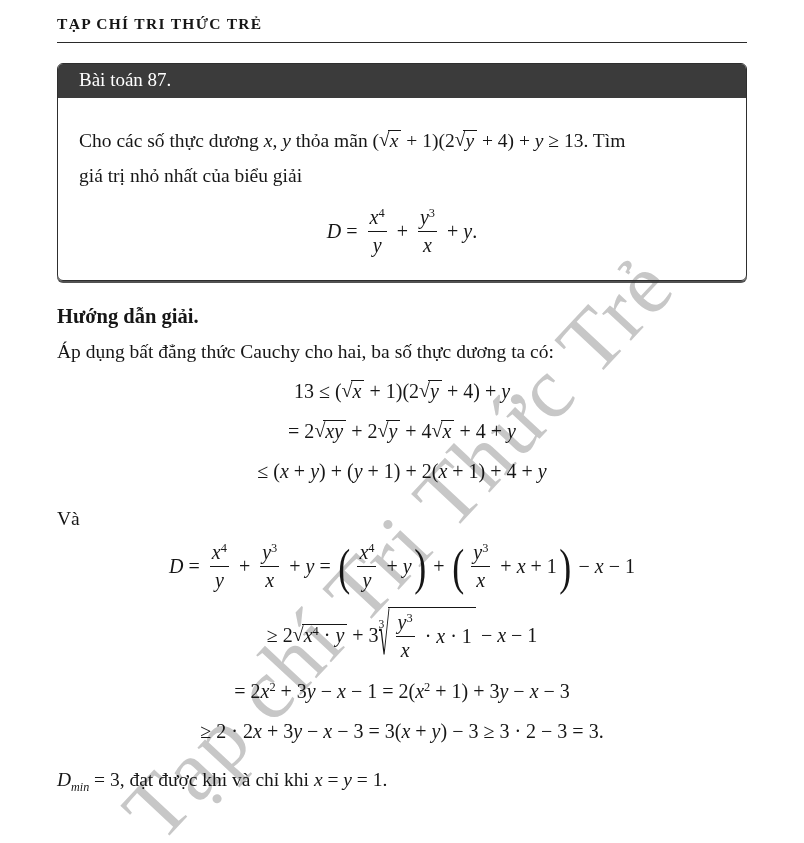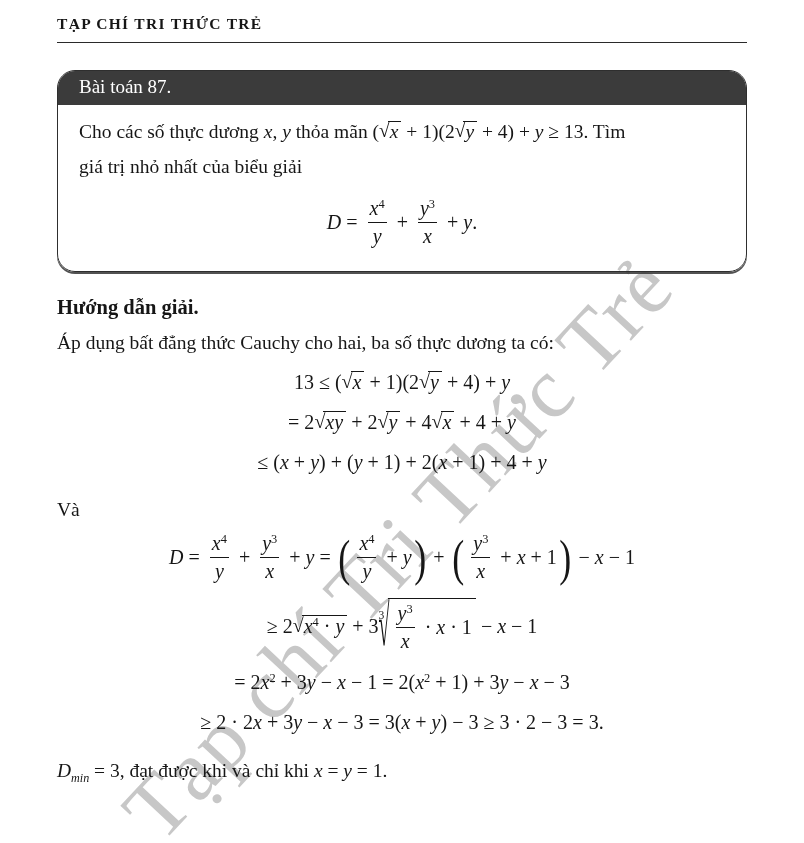--- a/index.html
+++ b/index.html
@@ -20,28 +20,28 @@
     letter-spacing:2px;pointer-events:none;
   }
   .content{position:relative;z-index:1;padding:0 57px;}
   .docheader{
     display:flex;justify-content:space-between;align-items:baseline;
     padding:15px 0 9px;border-bottom:1.6px solid var(--rule);
   }
   .journal{font-weight:bold;font-size:15.5px;letter-spacing:1.3px;}
   .email{font-size:15.5px;}
   .problem-box{
-    margin-top:27px;border:1.7px solid var(--box-border);border-radius:18px;
+    margin-top:20px;border:1.7px solid var(--box-border);border-radius:6px;
     overflow:hidden;box-shadow:0 2px 0 rgba(52,52,52,.85);
   }
   .pb-title{
     background:var(--box-header-bg);color:var(--box-header-text);
     font-size:19px;padding:5px 21px 7px;
   }
-  .pb-body{padding:9px 21px 14px;font-size:19.5px;}
+  .pb-body{padding:25px 21px 14px;font-size:19.5px;}
   .stmt{line-height:1.8;white-space:nowrap;}
   h2{font-size:20.5px;margin:24px 0 13px;font-weight:bold;}
   p{font-size:19.5px;margin:0;}
   .intro{margin-bottom:6px;}
   .va{margin:25px 0 0;}
   .conclusion{margin-top:26px;}
   
   .eq{
     display:flex;justify-content:center;align-items:center;
     font-size:20px;margin:17px 0;

